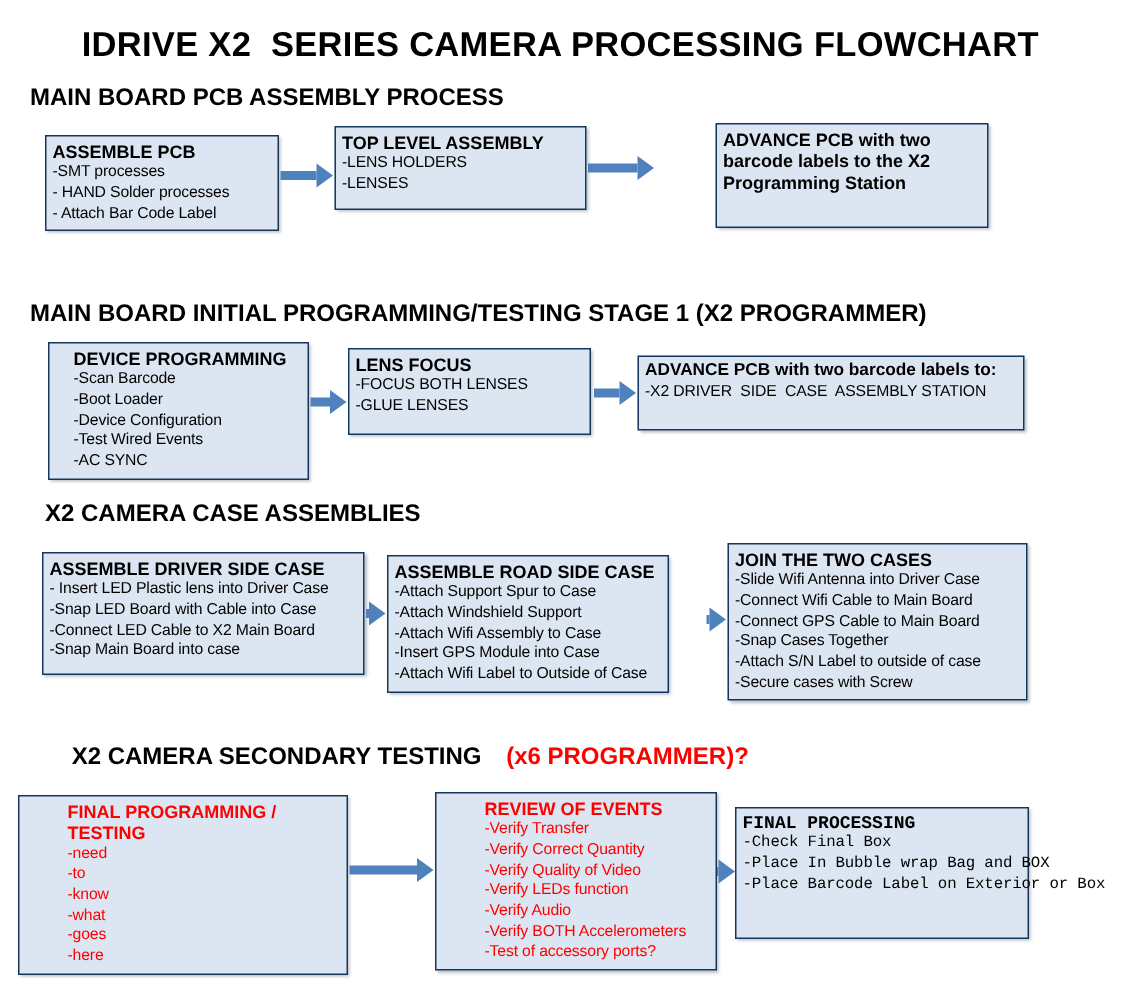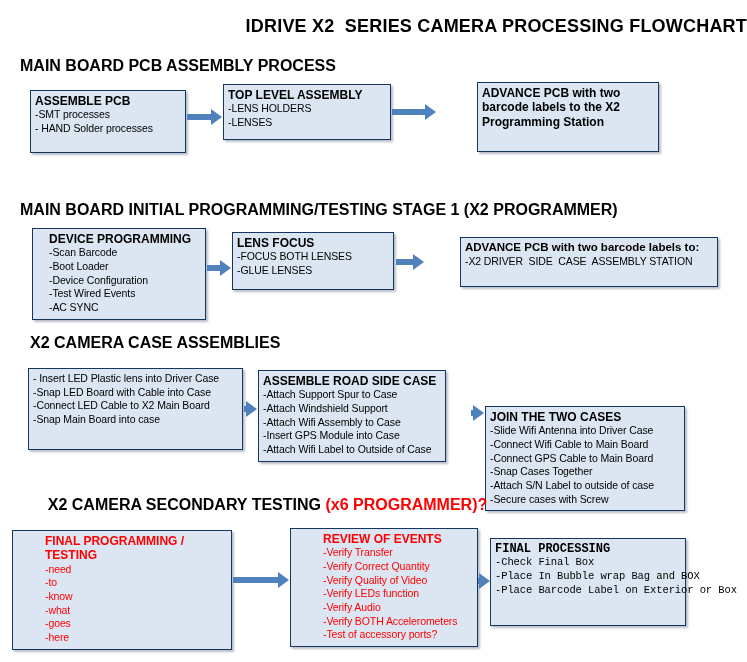--- a/index.html
+++ b/index.html
@@ -2,40 +2,40 @@
 <html style="--box_fill: #dce6f2; --box_border: #17365d; --arrow_blue: #4f81bd; --alert_red: #ff0000; --text_black: #000000;"><head>
 <meta charset="utf-8">
 <style>
   * { margin:0; padding:0; box-sizing:border-box; }
   html,body { background:#ffffff; }
   body { font-family:"Liberation Sans", sans-serif; color:#000; }
   .canvas { position:relative; width:747px; height:662px; background:#ffffff; overflow:hidden; }
 
   .page-title {
     position:absolute; top:16px; left:0; width:100%;
-    text-align:right; font-size:18px; font-weight:bold;
+    text-align:center; font-size:23px; font-weight:bold;
     white-space:pre; letter-spacing:0.2px;
   }
 
   .section-heading {
     position:absolute; font-size:16px; font-weight:bold; white-space:pre;
   }
 
   .box {
     position:absolute;
     background:var(--box_fill, #dce6f2);
     border:1px solid var(--box_border, #17365d);
     box-shadow:1.5px 1.5px 2px rgba(100,110,130,0.45);
     padding:3px 4px 4px 4px;
   }
   .box-title { font-size:12px; font-weight:bold; line-height:1.2; }
   .box-title.title-sm { font-size:11.5px; white-space:pre; }
   .box-item { font-size:10.5px; line-height:1.3; white-space:pre; letter-spacing:-0.1px; }
   .box.red .box-title, .box.red .box-item { color:var(--alert_red, #ff0000);padding-left:28px; }
-  .red-text { color:var(--alert_red, #ff0000); }
+  .red-text { color:var(--alert_red, #ff0000);margin-left:12px; }
 
   .arrow { position:absolute; height:16px; display:flex; align-items:center; }
   .arrow-shaft { flex:1 1 auto; height:6px; background:var(--arrow_blue, #4f81bd); }
   .arrow-head {
     flex:0 0 auto; width:0; height:0;
     border-top:8px solid transparent;
     border-bottom:8px solid transparent;
     border-left:11px solid var(--arrow_blue, #4f81bd);
   }
 </style>
@@ -45,20 +45,21 @@
 <div class="canvas">
 
   <div class="page-title">IDRIVE X2  SERIES CAMERA PROCESSING FLOWCHART</div>
 
   <div class="section-heading" style="left:20px; top:57px;">MAIN BOARD PCB ASSEMBLY PROCESS</div>
 
   <div class="box" style="left:30px; top:90px; width:156px; min-height:63px;">
     <div class="box-title">ASSEMBLE PCB</div>
     <div class="box-item">-SMT processes</div>
     <div class="box-item">- HAND Solder processes</div>
+    <div class="box-item">- Attach Bar Code Label</div>
   </div>
 
   <div class="arrow" style="left:187px; top:109px; width:35px;">
     <div class="arrow-shaft"></div>
     <div class="arrow-head"></div>
   </div>
 
   <div class="box" style="left:223px; top:84px; width:168px; min-height:56px;">
     <div class="box-title">TOP LEVEL ASSEMBLY</div>
     <div class="box-item">-LENS HOLDERS</div>
@@ -94,28 +95,29 @@
     <div class="box-title">LENS FOCUS</div>
     <div class="box-item">-FOCUS BOTH LENSES</div>
     <div class="box-item">-GLUE LENSES</div>
   </div>
 
   <div class="arrow" style="left:396px; top:254px; width:28px;">
     <div class="arrow-shaft"></div>
     <div class="arrow-head"></div>
   </div>
 
-  <div class="box" style="left:425px; top:237px; width:258px; min-height:50px;margin-left:35px;">
+  <div class="box" style="left:425px; top:237px; width:258px; min-height:50px;">
     <div class="box-title title-sm">ADVANCE PCB with two barcode labels to:</div>
     <div class="box-item">-X2 DRIVER  SIDE  CASE  ASSEMBLY STATION</div>
   </div>
 
   <div class="section-heading" style="left:30px; top:334px;">X2 CAMERA CASE ASSEMBLIES</div>
 
   <div class="box" style="left:28px; top:368px; width:215px; min-height:82px;">
+    <div class="box-title">ASSEMBLE DRIVER SIDE CASE</div>
     <div class="box-item">- Insert LED Plastic lens into Driver Case</div>
     <div class="box-item">-Snap LED Board with Cable into Case</div>
     <div class="box-item">-Connect LED Cable to X2 Main Board</div>
     <div class="box-item">-Snap Main Board into case</div>
   </div>
 
   <div class="arrow" style="left:244px; top:401px; width:13px;">
     <div class="arrow-shaft"></div>
     <div class="arrow-head"></div>
   </div>
@@ -127,21 +129,21 @@
     <div class="box-item">-Attach Wifi Assembly to Case</div>
     <div class="box-item">-Insert GPS Module into Case</div>
     <div class="box-item">-Attach Wifi Label to Outside of Case</div>
   </div>
 
   <div class="arrow" style="left:471px; top:405px; width:13px;">
     <div class="arrow-shaft"></div>
     <div class="arrow-head"></div>
   </div>
 
-  <div class="box" style="left:485px; top:362px; width:200px; min-height:102px;margin-top:44px;">
+  <div class="box" style="left:485px; top:362px; width:200px; min-height:102px;">
     <div class="box-title">JOIN THE TWO CASES</div>
     <div class="box-item">-Slide Wifi Antenna into Driver Case</div>
     <div class="box-item">-Connect Wifi Cable to Main Board</div>
     <div class="box-item">-Connect GPS Cable to Main Board</div>
     <div class="box-item">-Snap Cases Together</div>
     <div class="box-item">-Attach S/N Label to outside of case</div>
     <div class="box-item">-Secure cases with Screw</div>
   </div>
 
   <div class="section-heading" style="left:30px; top:478px;">

